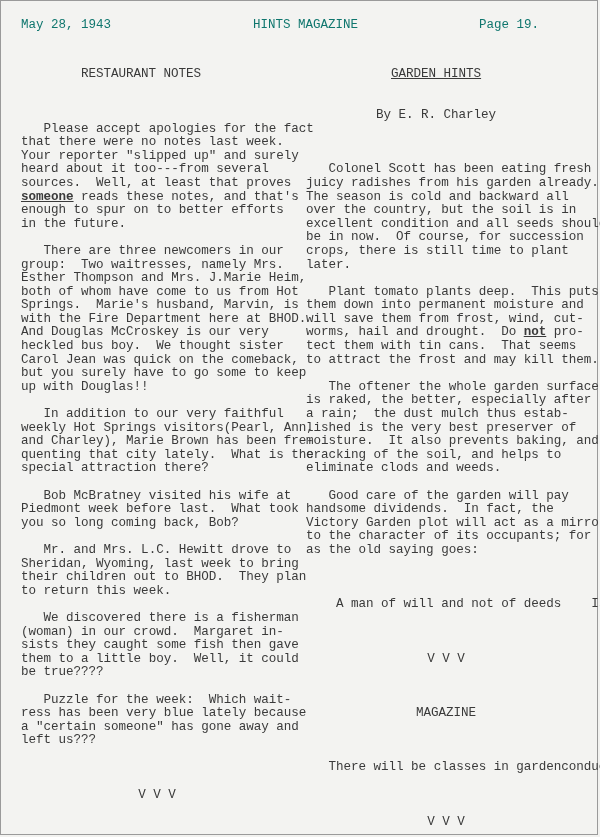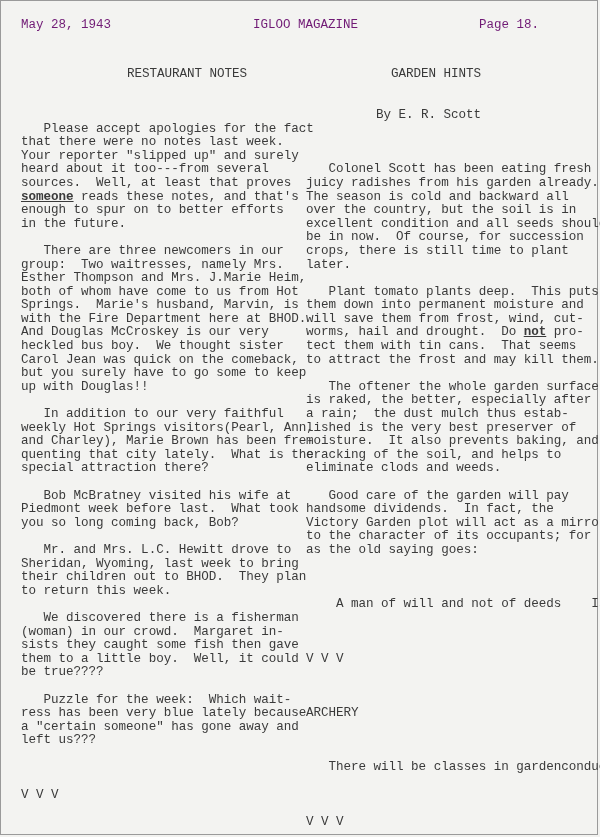--- a/index.html
+++ b/index.html
@@ -11,59 +11,59 @@
     }
     .page {
       position: relative;
       width: 598px; height: 835px;
       border: 1px solid #9a9a9a;
       background: #f3f3f1;
       box-sizing: border-box;
     }
     .header {
       position: absolute; top: 17px; left: 20px; right: 20px;
-      height: 16px; font-size: 12.5px; color: #701a75;
+      height: 16px; font-size: 12.5px; color: #0f766e;
     }
     .header .date { position: absolute; left: 0; top: 0; }
     .header .mag { position: absolute; left: 232px; top: 0; }
     .header .pg { position: absolute; right: 38px; top: 0; }
     .col {
       position: absolute; top: 40px;
       font-size: 12.6px; line-height: 13.6px;
       white-space: pre; letter-spacing: -0.05px;
     }
     .col.left { left: 20px; width: 272px; }
     .col.right { left: 305px; width: 280px; }
     .title { text-align: left; white-space: pre; }
     .para { margin: 0 0 13.6px 0; }
     .para span.line { display: block; }
-    .center { display: block; }
+    .center { display: block; text-align: center; }
     .u { text-decoration: underline; font-weight: bold; }
   </style>
 </head>
 <body>
 
 <div class="page">
   <div class="header">
     <span class="date">May 28, 1943</span>
-    <span class="mag">IGLOO MAGAZINE</span>
-    <span class="pg">Page 18.</span>
+    <span class="mag">HINTS MAGAZINE</span>
+    <span class="pg">Page 19.</span>
   </div>
 
   <div class="col left">
-    <div class="title" style="padding-left:60px; margin-bottom:13.6px;text-align:center;">RESTAURANT NOTES</div>
+    <div class="title" style="padding-left:60px; margin-bottom:13.6px;">RESTAURANT NOTES</div>
     <div id="left-paras"><div class="para"><span class="line">   Please accept apologies for the fact</span><span class="line">that there were no notes last week.</span><span class="line">Your reporter "slipped up" and surely</span><span class="line">heard about it too---from several</span><span class="line">sources.  Well, at least that proves</span><span class="line"><span class="u">someone</span> reads these notes, and that's</span><span class="line">enough to spur on to better efforts</span><span class="line">in the future.</span></div><div class="para"><span class="line">   There are three newcomers in our</span><span class="line">group:  Two waitresses, namely Mrs.</span><span class="line">Esther Thompson and Mrs. J.Marie Heim,</span><span class="line">both of whom have come to us from Hot</span><span class="line">Springs.  Marie's husband, Marvin, is</span><span class="line">with the Fire Department here at BHOD.</span><span class="line">And Douglas McCroskey is our very</span><span class="line">heckled bus boy.  We thought sister</span><span class="line">Carol Jean was quick on the comeback,</span><span class="line">but you surely have to go some to keep</span><span class="line">up with Douglas!!</span></div><div class="para"><span class="line">   In addition to our very faithful</span><span class="line">weekly Hot Springs visitors(Pearl, Ann,</span><span class="line">and Charley), Marie Brown has been fre-</span><span class="line">quenting that city lately.  What is the</span><span class="line">special attraction there?</span></div><div class="para"><span class="line">   Bob McBratney visited his wife at</span><span class="line">Piedmont week before last.  What took</span><span class="line">you so long coming back, Bob?</span></div><div class="para"><span class="line">   Mr. and Mrs. L.C. Hewitt drove to</span><span class="line">Sheridan, Wyoming, last week to bring</span><span class="line">their children out to BHOD.  They plan</span><span class="line">to return this week.</span></div><div class="para"><span class="line">   We discovered there is a fisherman</span><span class="line">(woman) in our crowd.  Margaret in-</span><span class="line">sists they caught some fish then gave</span><span class="line">them to a little boy.  Well, it could</span><span class="line">be true????</span></div><div class="para"><span class="line">   Puzzle for the week:  Which wait-</span><span class="line">ress has been very blue lately because</span><span class="line">a "certain someone" has gone away and</span><span class="line">left us???</span></div></div>
     <div class="center" style="margin-bottom:13.6px;">V V V</div>
     
     
   </div>
 
   <div class="col right">
-    <div class="title" style="padding-left:85px;">GARDEN HINTS</div>
-    <div class="title" style="padding-left:70px; margin-bottom:13.6px;">By E. R. Scott</div>
+    <div class="title" style="padding-left:85px;text-decoration:underline;">GARDEN HINTS</div>
+    <div class="title" style="padding-left:70px; margin-bottom:13.6px;">By E. R. Charley</div>
     <div id="right-paras"><div class="para"><span class="line">   Colonel Scott has been eating fresh</span><span class="line">juicy radishes from his garden already.</span><span class="line">The season is cold and backward all</span><span class="line">over the country, but the soil is in</span><span class="line">excellent condition and all seeds should</span><span class="line">be in now.  Of course, for succession</span><span class="line">crops, there is still time to plant</span><span class="line">later.</span></div><div class="para"><span class="line">   Plant tomato plants deep.  This puts</span><span class="line">them down into permanent moisture and</span><span class="line">will save them from frost, wind, cut-</span><span class="line">worms, hail and drought.  Do <span class="u">not</span> pro-</span><span class="line">tect them with tin cans.  That seems</span><span class="line">to attract the frost and may kill them.</span></div><div class="para"><span class="line">   The oftener the whole garden surface</span><span class="line">is raked, the better, especially after</span><span class="line">a rain;  the dust mulch thus estab-</span><span class="line">lished is the very best preserver of</span><span class="line">moisture.  It also prevents baking, and</span><span class="line">cracking of the soil, and helps to</span><span class="line">eliminate clods and weeds.</span></div><div class="para"><span class="line">   Good care of the garden will pay</span><span class="line">handsome dividends.  In fact, the</span><span class="line">Victory Garden plot will act as a mirror</span><span class="line">to the character of its occupants; for</span><span class="line">as the old saying goes:</span></div></div>
     <div id="saying" style="margin-bottom:13.6px;"><span class="line">    A man of will and not of deeds</span><span class="line">    Is like a garden full of weeds.</span></div>
     <div class="center" style="margin-bottom:13.6px;">V V V</div>
-    <div class="center" style="margin-bottom:13.6px;">ARCHERY</div>
+    <div class="center" style="margin-bottom:13.6px;">MAGAZINE</div>
     <div id="archery" style="margin-bottom:13.6px;"><span class="line">   There will be classes in garden</span><span class="line">conducted under the auspices of the</span></div>
     <div class="center">V V V</div>
   </div>
 </div>
 
 </body></html>

